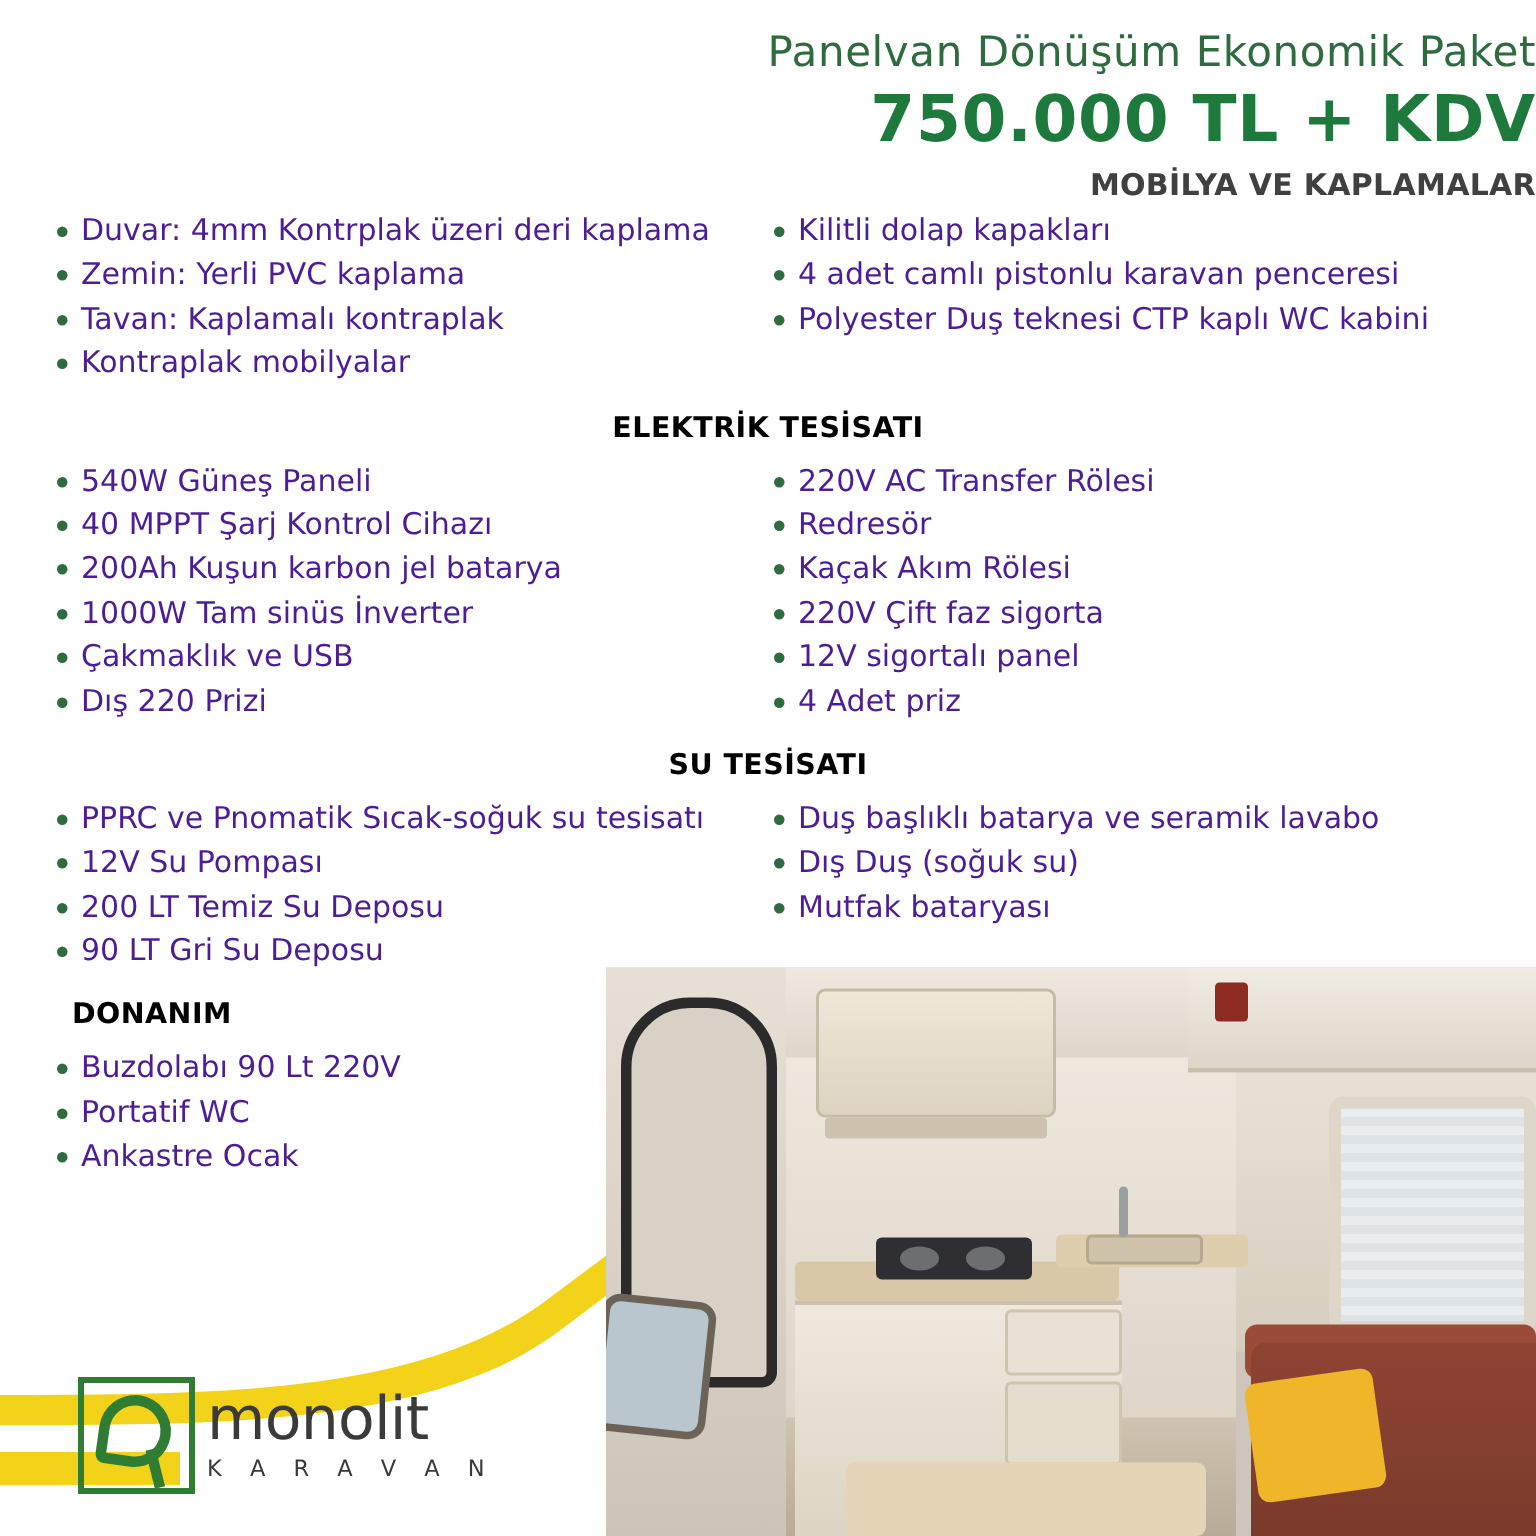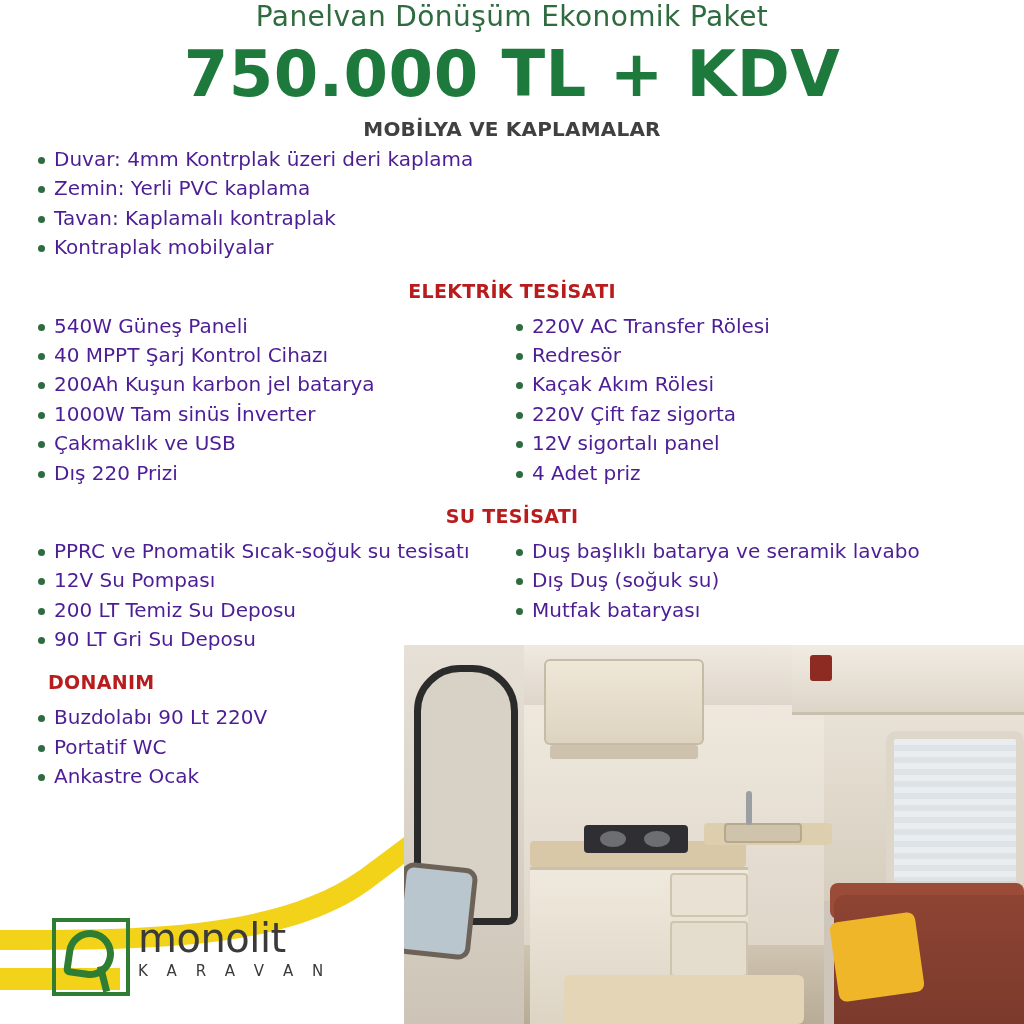--- a/index.html
+++ b/index.html
@@ -7,45 +7,45 @@
   body {
     width:1024px; height:1024px;
     background:#ffffff;
     font-family:"DejaVu Sans", sans-serif;
     overflow:hidden;
     position:relative;
   }
   .page { position:relative; width:1024px; height:1024px; overflow:hidden; }
 
   
-  .hdr { text-align:center; }
+  .hdr { text-align:right; padding-top:18px; }
   .hdr-title {
     color:#2e6b3e;
     font-size:28px;
     letter-spacing:0.4px;
     font-family:"DejaVu Sans", sans-serif;
   }
   .hdr-price {
     color:#1d7a3c;
-    font-size:64px;
+    font-size:43px;
     font-weight:bold;
     margin-top:4px;
     letter-spacing:0.5px;
   }
   .hdr-sub {
     color:#404040;
     font-size:20px;
     font-weight:bold;
     margin-top:6px;
     letter-spacing:0.2px;
   }
 
   
   .sec-title {
-    color:#b91c1c;
+    color:#000000;
     font-size:19px;
     font-weight:bold;
     text-align:center;
     margin:16px 0 8px 0;
     letter-spacing:0.3px;
   }
   .sec-title.left {
     text-align:left;
     margin-left:48px;
   }
@@ -195,21 +195,21 @@
     left:0; top:638px;
     width:470px; height:386px;
     pointer-events:none;
   }
 
   
   .logo {
     position:absolute;
     left:52px; top:918px;
     display:flex;
-    align-items:flex-start;
+    align-items:center;
   }
   .logo-mark {
     width:78px; height:78px;
     border:4px solid #2e7d32;
     position:relative;
     flex:0 0 78px;
   }
   .logo-mark .leaf {
     position:absolute; left:10px; top:8px;
     width:48px; height:48px;
@@ -249,20 +249,27 @@
     <div class="hdr-sub">MOBİLYA VE KAPLAMALAR</div>
   </div>
 
   <div class="cols block">
     <div class="col">
       <ul class="items">
         <li>Duvar: 4mm Kontrplak üzeri deri kaplama</li>
         <li>Zemin: Yerli PVC kaplama</li>
         <li>Tavan: Kaplamalı kontraplak</li>
         <li>Kontraplak mobilyalar</li>
+      </ul>
+    </div>
+    <div class="col">
+      <ul class="items">
+        <li>Kilitli dolap kapakları</li>
+        <li>4 adet camlı pistonlu karavan penceresi</li>
+        <li>Polyester Duş teknesi CTP kaplı WC kabini</li>
       </ul>
     </div>
   </div>
 
   <div class="sec-title">ELEKTRİK TESİSATI</div>
   <div class="cols">
     <div class="col">
       <ul class="items">
         <li>540W Güneş Paneli</li>
         <li>40 MPPT Şarj Kontrol Cihazı</li>

